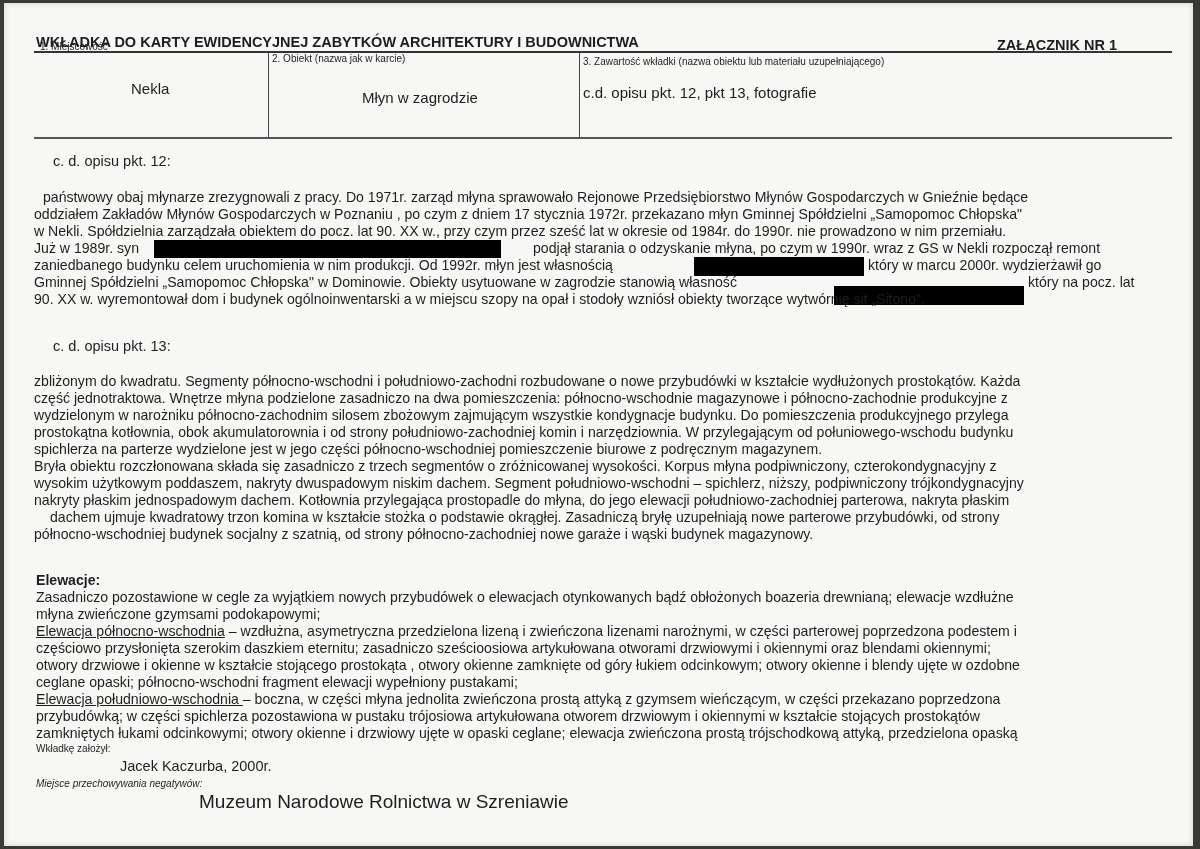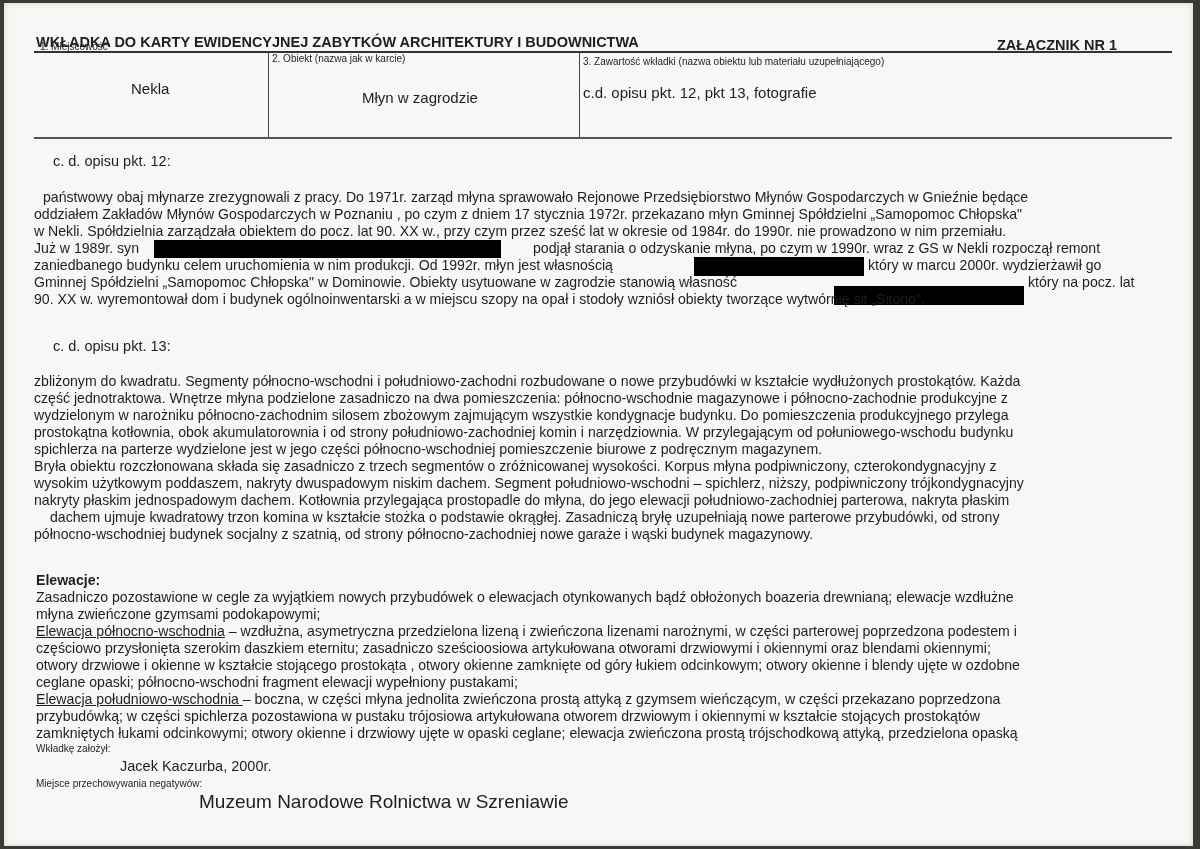--- a/index.html
+++ b/index.html
@@ -92,17 +92,17 @@
     <div class="line" style="left:32px; top:654px;">otwory drzwiowe i okienne w kształcie stojącego prostokąta , otwory okienne zamknięte od góry łukiem odcinkowym; otwory okienne i blendy ujęte w ozdobne</div>
     <div class="line" style="left:32px; top:671px;">ceglane opaski; północno-wschodni fragment elewacji wypełniony pustakami;</div>
     <div class="line" style="left:32px; top:688px;"><span class="u">Elewacja południowo-wschodnia </span><span>– boczna, w części młyna jednolita zwieńczona prostą attyką z gzymsem wieńczącym, w części przekazano poprzedzona</span></div>
     <div class="line" style="left:32px; top:705px;">przybudówką; w części spichlerza pozostawiona w pustaku trójosiowa artykułowana otworem drzwiowym i okiennymi w kształcie stojących prostokątów</div>
     <div class="line" style="left:32px; top:722px;">zamkniętych łukami odcinkowymi; otwory okienne i drzwiowy ujęte w opaski ceglane; elewacja zwieńczona prostą trójschodkową attyką, przedzielona opaską</div>
   </div>
 
   <div>
     <div class="abs small-label" style="left:32px; top:740px;">Wkładkę założył:</div>
     <div class="abs" style="left:116px; top:755px; font-size:14.5px;">Jacek Kaczurba, 2000r.</div>
-    <div class="abs small-label" style="left:32px; top:775px;">Miejsce przechowywania negatywów:</div>
+    <div class="abs small-label" style="left:32px; top:775px;font-style:italic;">Miejsce przechowywania negatywów:</div>
     <div class="abs" style="left:195px; top:788px; font-size:19px;">Muzeum Narodowe Rolnictwa w Szreniawie</div>
   </div>
 
 </div>
 
 </body></html>

